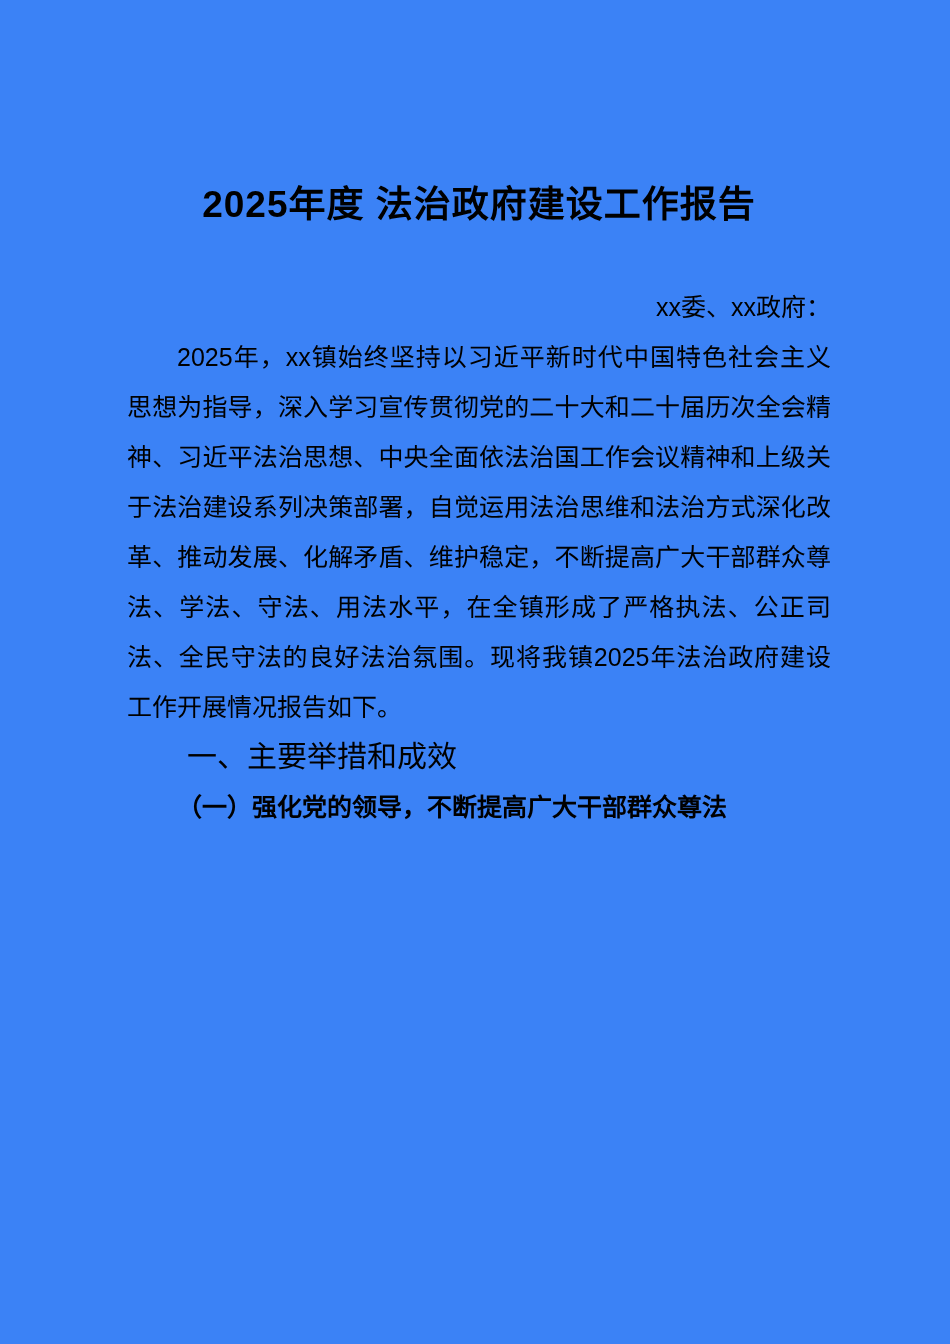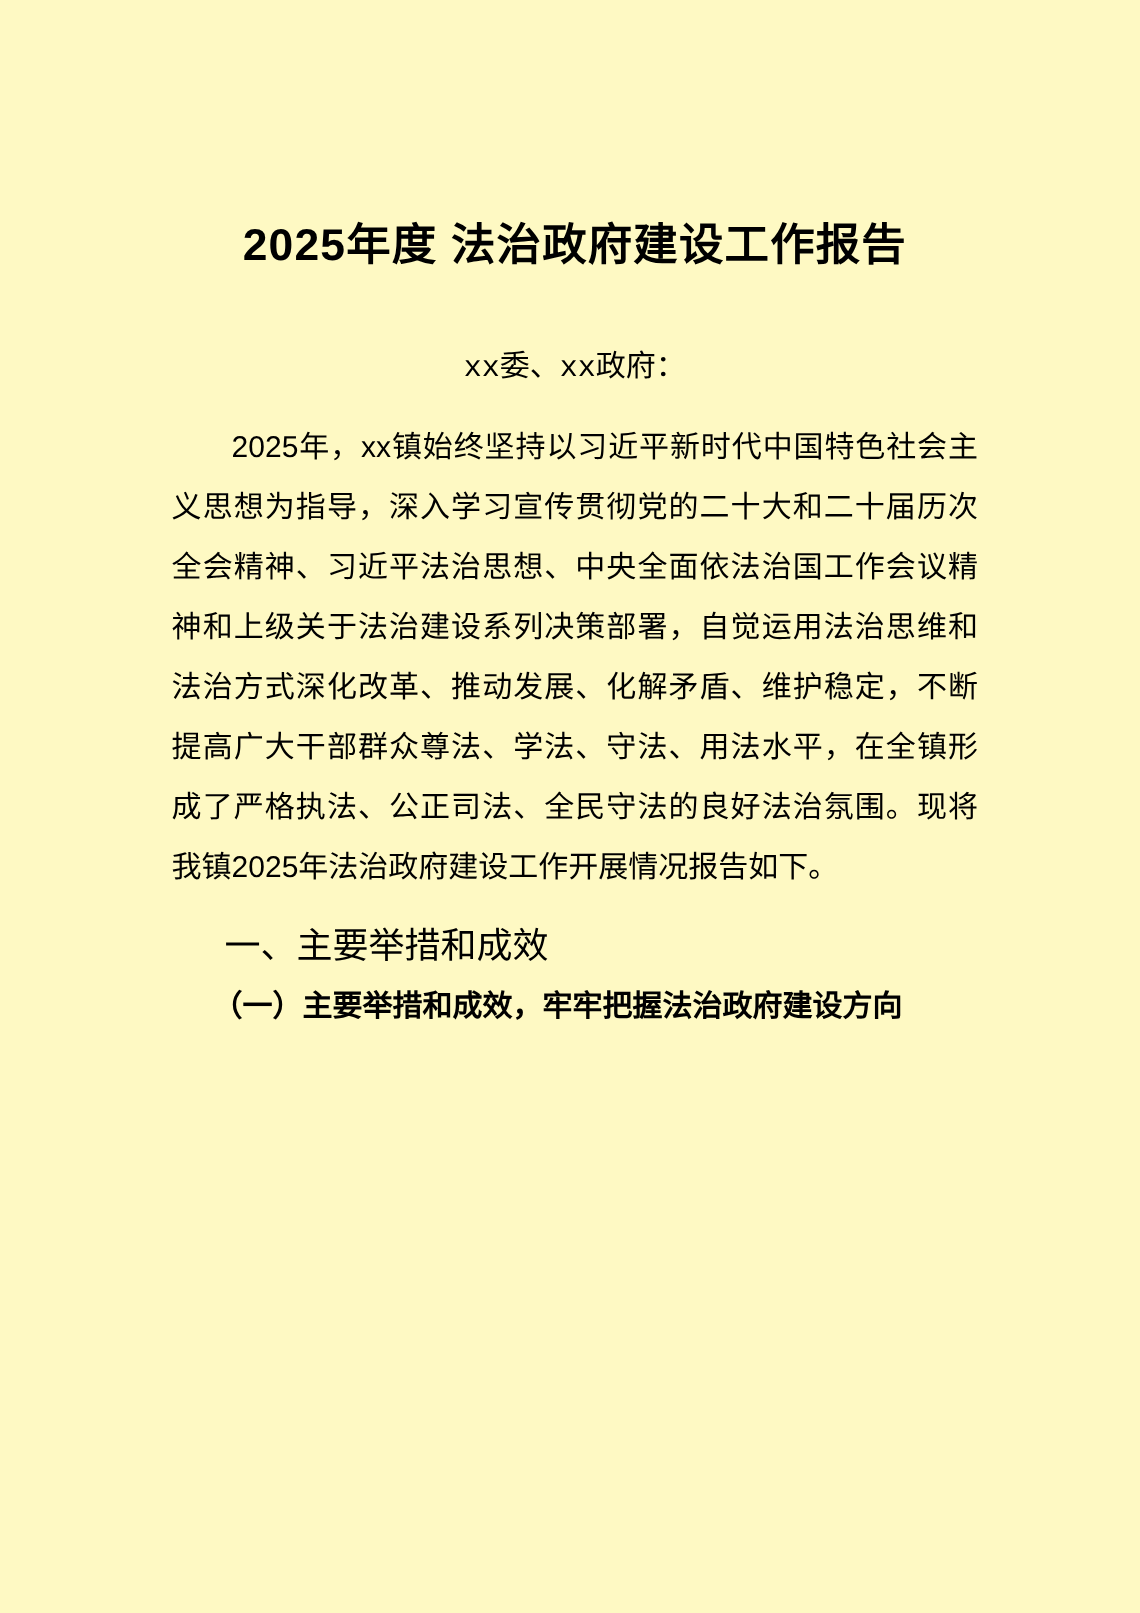--- a/index.html
+++ b/index.html
@@ -4,21 +4,21 @@
 <style>
   html, body {
     margin: 0;
     padding: 0;
     background: #ffffff;
   }
   .page {
     position: relative;
     width: 950px;
     height: 1344px;
-    background: #fef9c3;
+    background: #3b82f6;
     overflow: hidden;
     font-family: "Liberation Sans", "DejaVu Sans", sans-serif;
     color: #000000;
   }
   .content {
     position: absolute;
     left: 127px;
     top: 0;
     width: 704px;
   }
@@ -28,25 +28,24 @@
     line-height: 46px;
     font-weight: 700;
     text-align: center;
     letter-spacing: 1px;
   }
   .salutation {
     margin: 54px 0 0 0;
     font-size: 25px;
     line-height: 50px;
     font-weight: 400;
-    text-align: center;
-    font-family: Liberation Mono, monospace;
+    text-align: right;
   }
   .body-para {
-    margin: 16px;
+    margin: 0;
     font-size: 25px;
     line-height: 50px;
     font-weight: 400;
     text-align: justify;
     text-indent: 2em;
     word-break: break-all;
   }
   .section-heading {
     margin: 0;
     font-size: 30px;
@@ -69,17 +68,17 @@
   <div class="content">
 
     <h1 class="doc-title">2025年度 法治政府建设工作报告</h1>
 
     <p class="salutation">xx委、xx政府：</p>
 
     <p class="body-para">2025年，xx镇始终坚持以习近平新时代中国特色社会主义思想为指导，深入学习宣传贯彻党的二十大和二十届历次全会精神、习近平法治思想、中央全面依法治国工作会议精神和上级关于法治建设系列决策部署，自觉运用法治思维和法治方式深化改革、推动发展、化解矛盾、维护稳定，不断提高广大干部群众尊法、学法、守法、用法水平，在全镇形成了严格执法、公正司法、全民守法的良好法治氛围。现将我镇2025年法治政府建设工作开展情况报告如下。</p>
 
     <p class="section-heading">一、主要举措和成效</p>
 
-    <p class="subsection-heading">（一）主要举措和成效，牢牢把握法治政府建设方向</p>
+    <p class="subsection-heading">（一）强化党的领导，不断提高广大干部群众尊法</p>
 
 
   </div>
 </div>
 
 </body></html>

